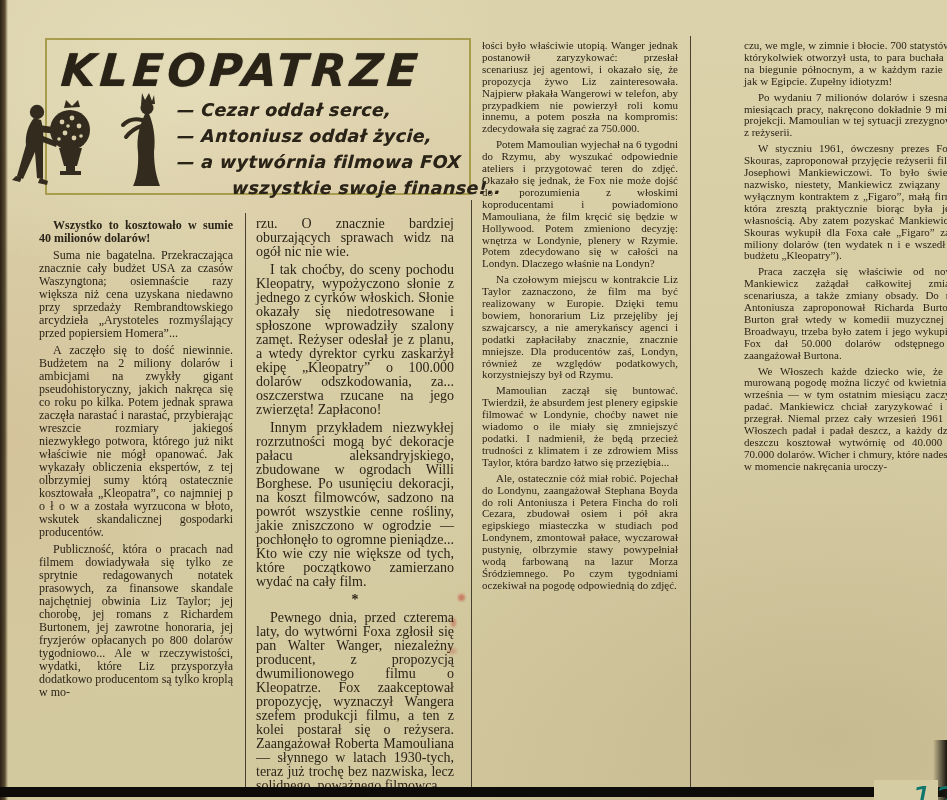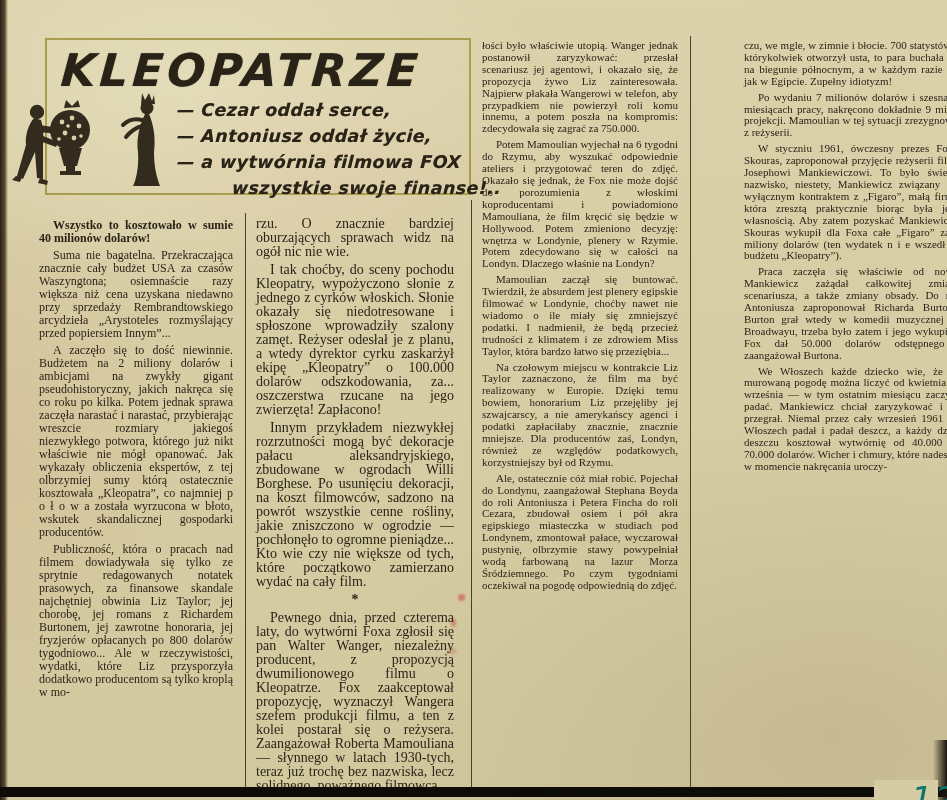--- a/index.html
+++ b/index.html
@@ -116,38 +116,38 @@
     <path d="M22 34 C15 36 10 40 6 45" fill="none" stroke-width="4" stroke-linecap="round"></path>
   </g>
 </svg>
 
 <div class="vrule" id="rule1"></div>
 <div class="vrule" id="rule2"></div>
 <div class="vrule" id="rule3"></div>
 
 <div class="col" id="col1">
   <p class="lead">Wszystko to kosztowało w sumie 40 milionów dolarów!</p>
-  <p>Suma nie bagatelna. Przekraczająca znacznie cały budżet USA za czasów Waszyngtona; osiemnaście razy większa niż cena uzyskana niedawno przy sprzedaży Rembrandtowskiego arcydzieła „Arystoteles rozmyślający przed popiersiem Innym”...</p>
+  <p>Suma nie bagatelna. Przekraczająca znacznie cały budżet USA za czasów Waszyngtona; osiemnaście razy większa niż cena uzyskana niedawno przy sprzedaży Rembrandtowskiego arcydzieła „Arystoteles rozmyślający przed popiersiem Homera”...</p>
   <p>A zaczęło się to dość niewinnie. Budżetem na 2 miliony dolarów i ambicjami na zwykły gigant pseudohistoryczny, jakich nakręca się co roku po kilka. Potem jednak sprawa zaczęła narastać i narastać, przybierając wreszcie rozmiary jakiegoś niezwykłego potwora, którego już nikt właściwie nie mógł opanować. Jak wykazały obliczenia ekspertów, z tej olbrzymiej sumy którą ostatecznie kosztowała „Kleopatra”, co najmniej p o ł o w a została wyrzucona w błoto, wskutek skandalicznej gospodarki producentów.</p>
   <p>Publiczność, która o pracach nad filmem dowiadywała się tylko ze sprytnie redagowanych notatek prasowych, za finansowe skandale najchętniej obwinia Liz Taylor; jej chorobę, jej romans z Richardem Burtonem, jej zawrotne honoraria, jej fryzjerów opłacanych po 800 dolarów tygodniowo... Ale w rzeczywistości, wydatki, które Liz przysporzyła dodatkowo producentom są tylko kroplą w mo-</p>
 </div>
 
 <div class="col" id="col2">
   <p class="cont">rzu. O znacznie bardziej oburzających sprawach widz na ogół nic nie wie.</p>
   <p>I tak choćby, do sceny pochodu Kleopatry, wypożyczono słonie z jednego z cyrków włoskich. Słonie okazały się niedotresowane i spłoszone wprowadziły szalony zamęt. Reżyser odesłał je z planu, a wtedy dyrektor cyrku zaskarżył ekipę „Kleopatry” o 100.000 dolarów odszkodowania, za... oszczerstwa rzucane na jego zwierzęta! Zapłacono!</p>
   <p>Innym przykładem niezwykłej rozrzutności mogą być dekoracje pałacu aleksandryjskiego, zbudowane w ogrodach Willi Borghese. Po usunięciu dekoracji, na koszt filmowców, sadzono na powrót wszystkie cenne rośliny, jakie zniszczono w ogrodzie — pochłonęło to ogromne pieniądze... Kto wie czy nie większe od tych, które początkowo zamierzano wydać na cały film.</p>
   <p class="star">*</p>
   <p>Pewnego dnia, przed czterema laty, do wytwórni Foxa zgłosił się pan Walter Wanger, niezależny producent, z propozycją dwumilionowego filmu o Kleopatrze. Fox zaakceptował propozycję, wyznaczył Wangera szefem produkcji filmu, a ten z kolei postarał się o reżysera. Zaangażował Roberta Mamouliana — słynnego w latach 1930-tych, teraz już trochę bez nazwiska, lecz solidnego, poważnego filmowca.</p>
 </div>
 
 <div class="col" id="col3">
   <p class="cont">łości było właściwie utopią. Wanger jednak postanowił zaryzykować: przesłał scenariusz jej agentowi, i okazało się, że propozycja żywo Liz zainteresowała. Najpierw płakała Wangerowi w telefon, aby przypadkiem nie powierzył roli komu innemu, a potem poszła na kompromis: zdecydowała się zagrać za 750.000.</p>
   <p>Potem Mamoulian wyjechał na 6 tygodni do Rzymu, aby wyszukać odpowiednie ateliers i przygotować teren do zdjęć. Okazało się jednak, że Fox nie może dojść do porozumienia z włoskimi koproducentami i powiadomiono Mamouliana, że film kręcić się będzie w Hollywood. Potem zmieniono decyzję: wnętrza w Londynie, plenery w Rzymie. Potem zdecydowano się w całości na Londyn. Dlaczego właśnie na Londyn?</p>
+  <p>Na czołowym miejscu w kontrakcie Liz Taylor zaznaczono, że film ma być realizowany w Europie. Dzięki temu bowiem, honorarium Liz przejęliby jej szwajcarscy, a nie amerykańscy agenci i podatki zapłaciłaby znacznie, znacznie mniejsze. Dla producentów zaś, Londyn, również ze względów podatkowych, korzystniejszy był od Rzymu.</p>
   <p>Mamoulian zaczął się buntować. Twierdził, że absurdem jest plenery egipskie filmować w Londynie, choćby nawet nie wiadomo o ile miały się zmniejszyć podatki. I nadmienił, że będą przecież trudności z klimatem i ze zdrowiem Miss Taylor, która bardzo łatwo się przeziębia...</p>
-  <p>Na czołowym miejscu w kontrakcie Liz Taylor zaznaczono, że film ma być realizowany w Europie. Dzięki temu bowiem, honorarium Liz przejęliby jej szwajcarscy, a nie amerykańscy agenci i podatki zapłaciłaby znacznie, znacznie mniejsze. Dla producentów zaś, Londyn, również ze względów podatkowych, korzystniejszy był od Rzymu.</p>
   <p>Ale, ostatecznie cóż miał robić. Pojechał do Londynu, zaangażował Stephana Boyda do roli Antoniusza i Petera Fincha do roli Cezara, zbudował osiem i pół akra egipskiego miasteczka w studiach pod Londynem, zmontował pałace, wyczarował pustynię, olbrzymie stawy powypełniał wodą farbowaną na lazur Morza Śródziemnego. Po czym tygodniami oczekiwał na pogodę odpowiednią do zdjęć.</p>
 </div>
 
 <div class="col" id="col4">
   <p class="cont">czu, we mgle, w zimnie i błocie. 700 statystów, a którykolwiek otworzył usta, to para buchała jak na biegunie północnym, a w każdym razie nie jak w Egipcie. Zupełny idiotyzm!</p>
   <p>Po wydaniu 7 milionów dolarów i szesnastu miesiącach pracy, nakręcono dokładnie 9 minut projekcji. Mamoulian w tej sytuacji zrezygnował z reżyserii.</p>
   <p>W styczniu 1961, ówczesny prezes Foxa, Skouras, zaproponował przyjęcie reżyserii filmu Josephowi Mankiewiczowi. To było świetne nazwisko, niestety, Mankiewicz związany był wyłącznym kontraktem z „Figaro”, małą firmą, która zresztą praktycznie biorąc była jego własnością. Aby zatem pozyskać Mankiewicza, Skouras wykupił dla Foxa całe „Figaro” za 3 miliony dolarów (ten wydatek n i e wszedł do budżetu „Kleopatry”).</p>
   <p>Praca zaczęła się właściwie od nowa. Mankiewicz zażądał całkowitej zmiany scenariusza, a także zmiany obsady. Do roli Antoniusza zaproponował Richarda Burtona. Burton grał wtedy w komedii muzycznej na Broadwayu, trzeba było zatem i jego wykupić... Fox dał 50.000 dolarów odstępnego i zaangażował Burtona.</p>
   <p>We Włoszech każde dziecko wie, że na murowaną pogodę można liczyć od kwietnia do września — w tym ostatnim miesiącu zaczyna padać. Mankiewicz chciał zaryzykować i — przegrał. Niemal przez cały wrzesień 1961 we Włoszech padał i padał deszcz, a każdy dzień deszczu kosztował wytwórnię od 40.000 do 70.000 dolarów. Wicher i chmury, które nadeszły w momencie nakręcania uroczy-</p>
 </div>

